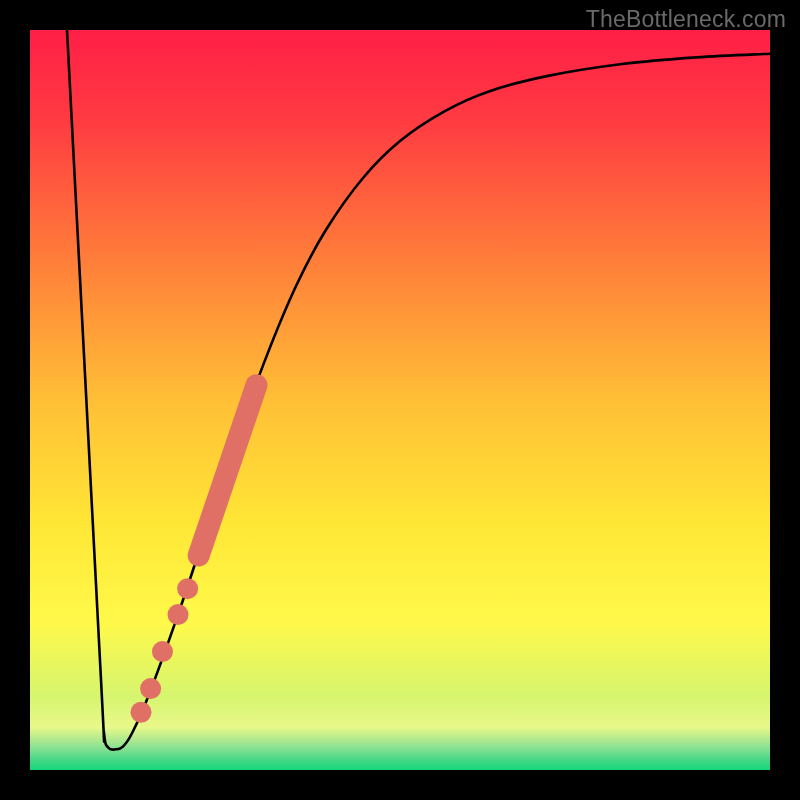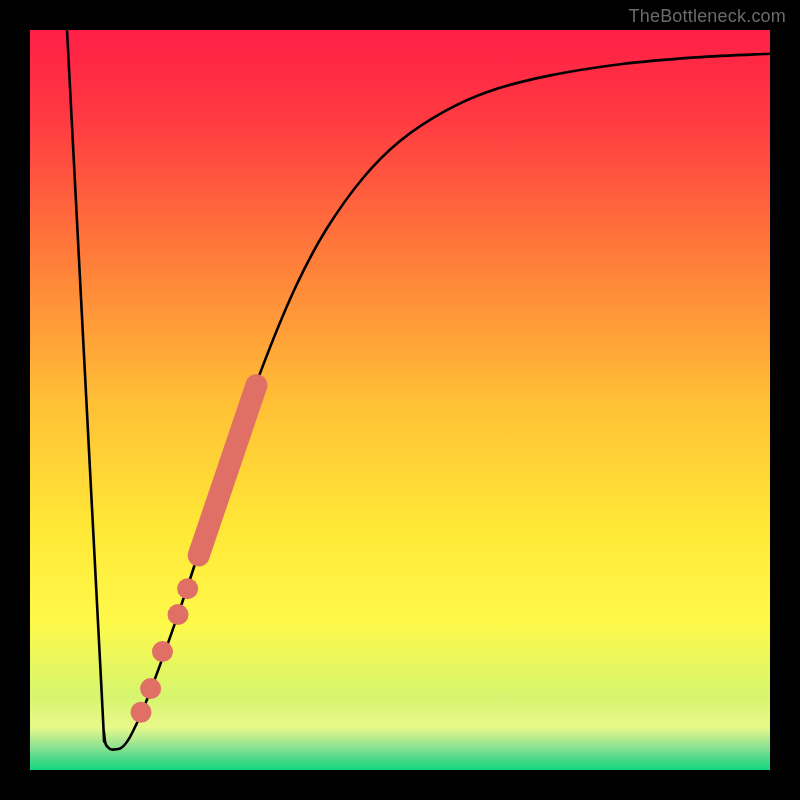--- a/index.html
+++ b/index.html
@@ -30,21 +30,21 @@
     left: 30px;
     top: 30px;
     width: 740px;
     height: 740px;
   }
   .watermark {
     position: absolute;
     top: 6px;
     right: 14px;
     color: #6a6a6a;
-    font-size: 18px;
+    font-size: 23px;
     font-weight: 400;
     letter-spacing: 0.2px;
     user-select: none;
     pointer-events: none;
   }
   svg { display: block; }
 </style>
 </head>
 <body>
 

